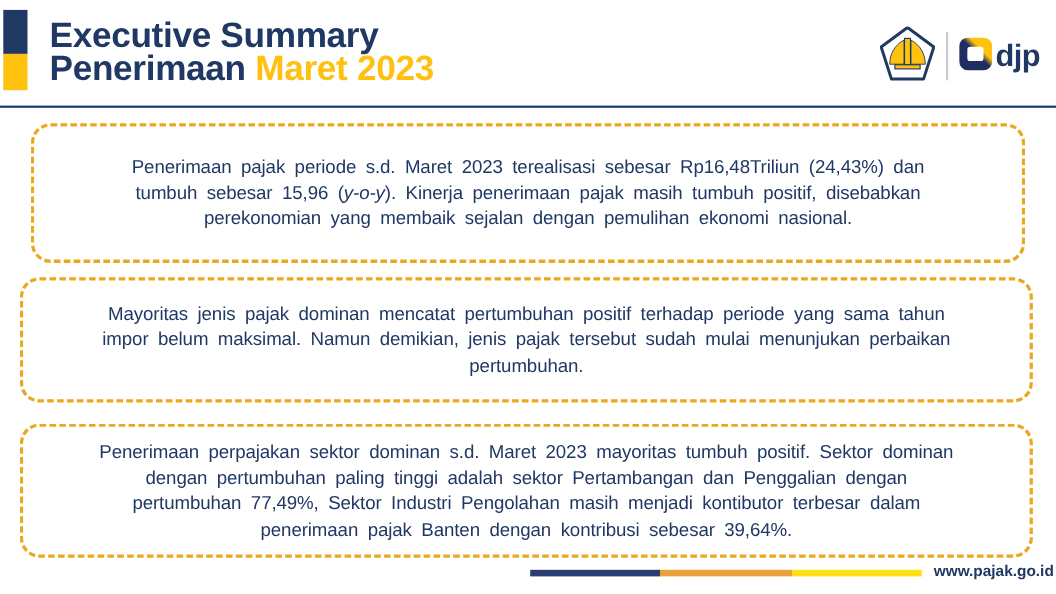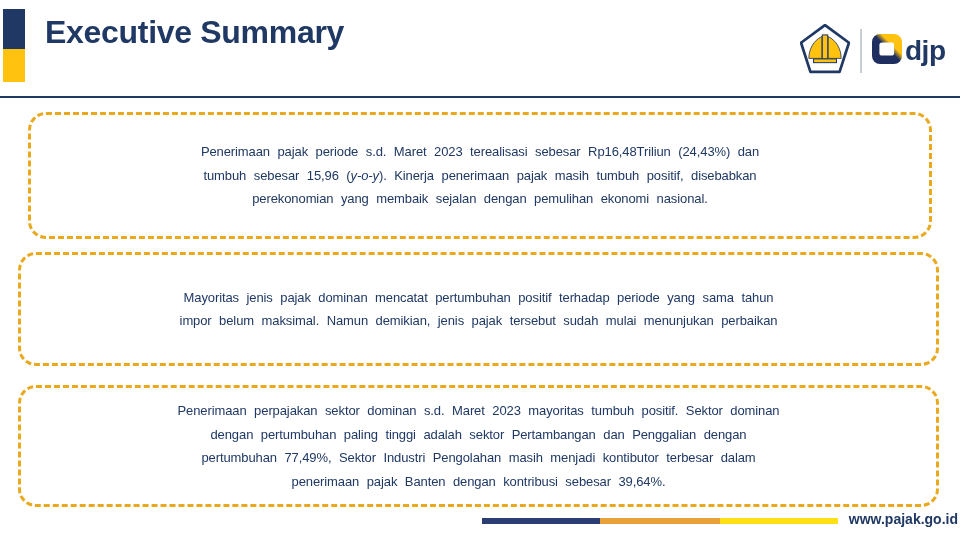--- a/index.html
+++ b/index.html
@@ -23,21 +23,21 @@
   .logo-kemenkeu{width:50px;height:50px;}
   .logo-divider{width:2px;height:44px;background:var(--divider);margin:0 10px 0 10px;}
   .logo-djp{display:flex;align-items:center;}
   .djp-text{font-size:28px;font-weight:700;color:var(--navy);margin-left:3px;letter-spacing:-0.5px;line-height:30px;}
   
   .header-rule{position:absolute;left:0;top:96px;width:960px;height:2px;background:var(--navy);}
   
   .sum-box{
     position:absolute;border:3px dashed var(--dash);border-radius:18px;
     display:flex;flex-direction:column;align-items:center;justify-content:center;
-    color:var(--navy);font-size:13px;line-height:23.5px;word-spacing:4px;letter-spacing:-0.1px;
+    color:var(--navy);font-size:17px;line-height:23.5px;word-spacing:4px;letter-spacing:-0.1px;
     text-align:right;box-sizing:border-box;
   }
   .sum-box .ln{white-space:nowrap;}
   .box-1{left:28px;top:112px;width:904px;height:127px;}
   .box-2{left:18px;top:252px;width:921px;height:114px;}
   .box-3{left:18px;top:385px;width:921px;height:122px;}
   .ital{font-style:italic;}
   
   .footer-bar{position:absolute;left:482px;top:518px;width:356px;height:6px;display:flex;}
   .seg{height:100%;}
@@ -49,20 +49,21 @@
 </head>
 <body>
 
 <div class="slide">
 
   <div class="accent-navy"></div>
   <div class="accent-yellow"></div>
 
   <div class="titles">
     <div class="title-line">Executive Summary</div>
+    <div class="title-line"><span>Penerimaan </span><span class="title-gold">Maret 2023</span></div>
   </div>
 
   <div class="logo-row">
     <span>
       <svg class="logo-kemenkeu" viewBox="0 0 48 48">
         <path d="M24 1 L47 18 L38 46 L10 46 L1 18 Z" fill="#FFFFFF" stroke="#1F3864" stroke-width="2.6" stroke-linejoin="round"></path>
         <path d="M21 12 C13 16 8.5 24 8.5 33 L21 33 Z" fill="#FFC20E" stroke="#1F3864" stroke-width="0.8"></path>
         <path d="M27 12 C35 16 39.5 24 39.5 33 L27 33 Z" fill="#FFC20E" stroke="#1F3864" stroke-width="0.8"></path>
         <rect x="21.4" y="10.5" width="5.2" height="23" fill="#FFC20E" stroke="#1F3864" stroke-width="1"></rect>
         <rect x="13" y="33.5" width="22" height="3.6" fill="#FFC20E" stroke="#1F3864" stroke-width="1"></rect>
@@ -92,20 +93,21 @@
 
   <div class="sum-box box-1">
     <div class="ln">Penerimaan pajak periode s.d. Maret 2023 terealisasi sebesar Rp16,48Triliun (24,43%) dan</div>
     <div class="ln"><span>tumbuh sebesar 15,96 (</span><span class="ital">y-o-y</span><span>). Kinerja penerimaan pajak masih tumbuh positif, disebabkan</span></div>
     <div class="ln">perekonomian yang membaik sejalan dengan pemulihan ekonomi nasional.</div>
   </div>
 
   <div class="sum-box box-2">
     <div class="ln">Mayoritas jenis pajak dominan mencatat pertumbuhan positif terhadap periode yang sama tahun</div>
     <div class="ln">impor belum maksimal. Namun demikian, jenis pajak tersebut sudah mulai menunjukan perbaikan</div>
+    <div class="ln">pertumbuhan.</div>
   </div>
 
   <div class="sum-box box-3">
     <div class="ln">Penerimaan perpajakan sektor dominan s.d. Maret 2023 mayoritas tumbuh positif. Sektor dominan</div>
     <div class="ln">dengan pertumbuhan paling tinggi adalah sektor Pertambangan dan Penggalian dengan</div>
     <div class="ln">pertumbuhan 77,49%, Sektor Industri Pengolahan masih menjadi kontibutor terbesar dalam</div>
     <div class="ln">penerimaan pajak Banten dengan kontribusi sebesar 39,64%.</div>
   </div>
 
   <div class="footer-bar">

